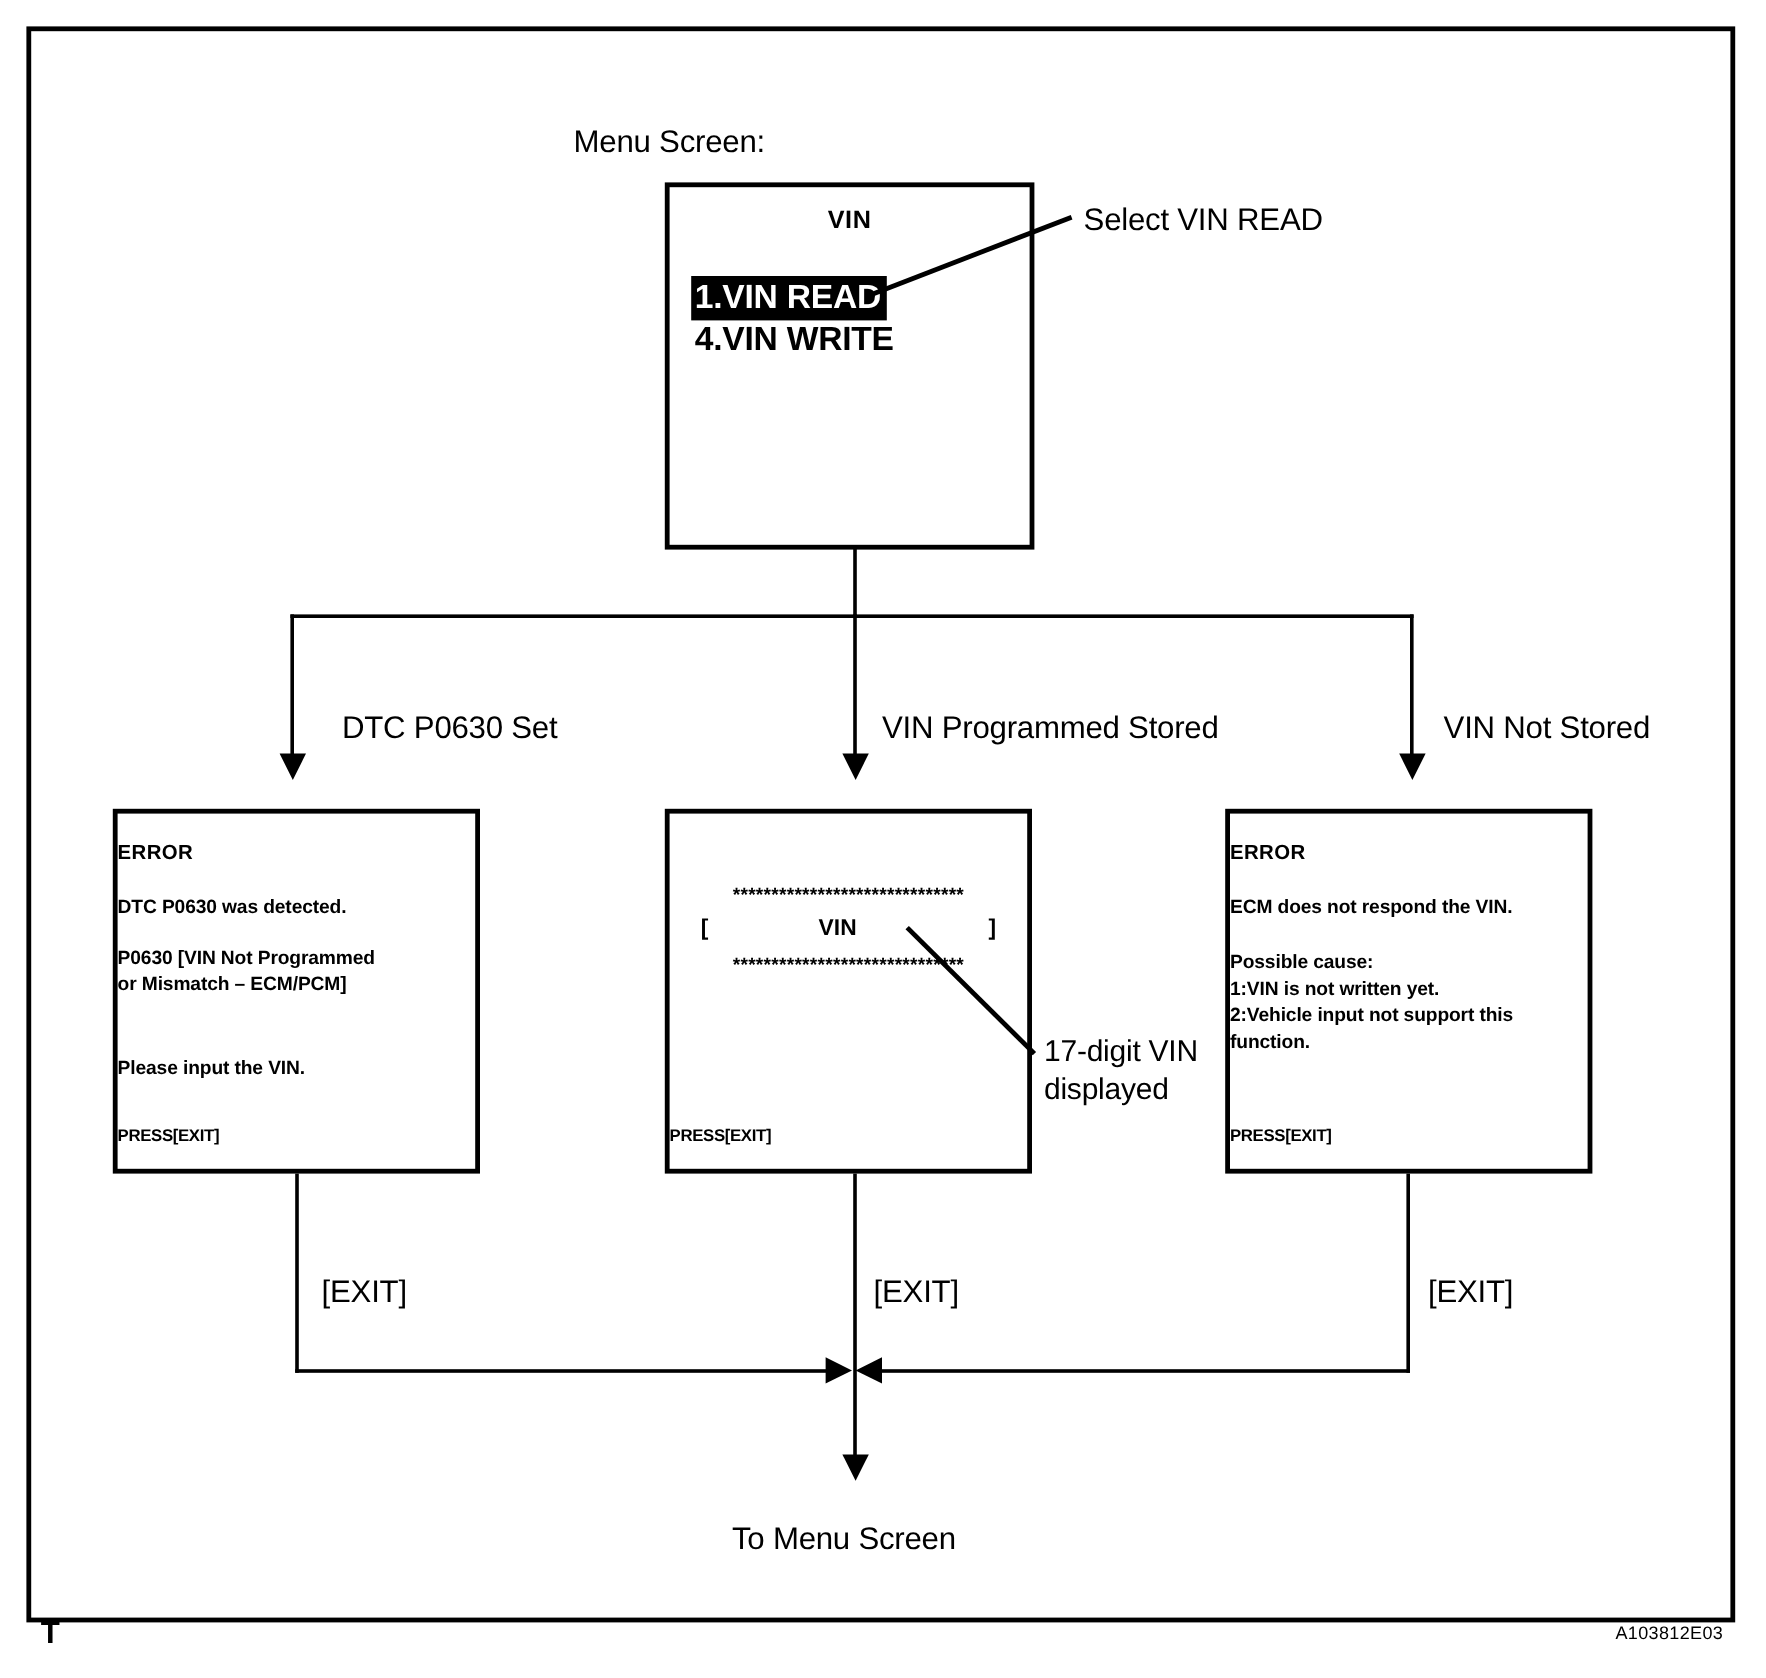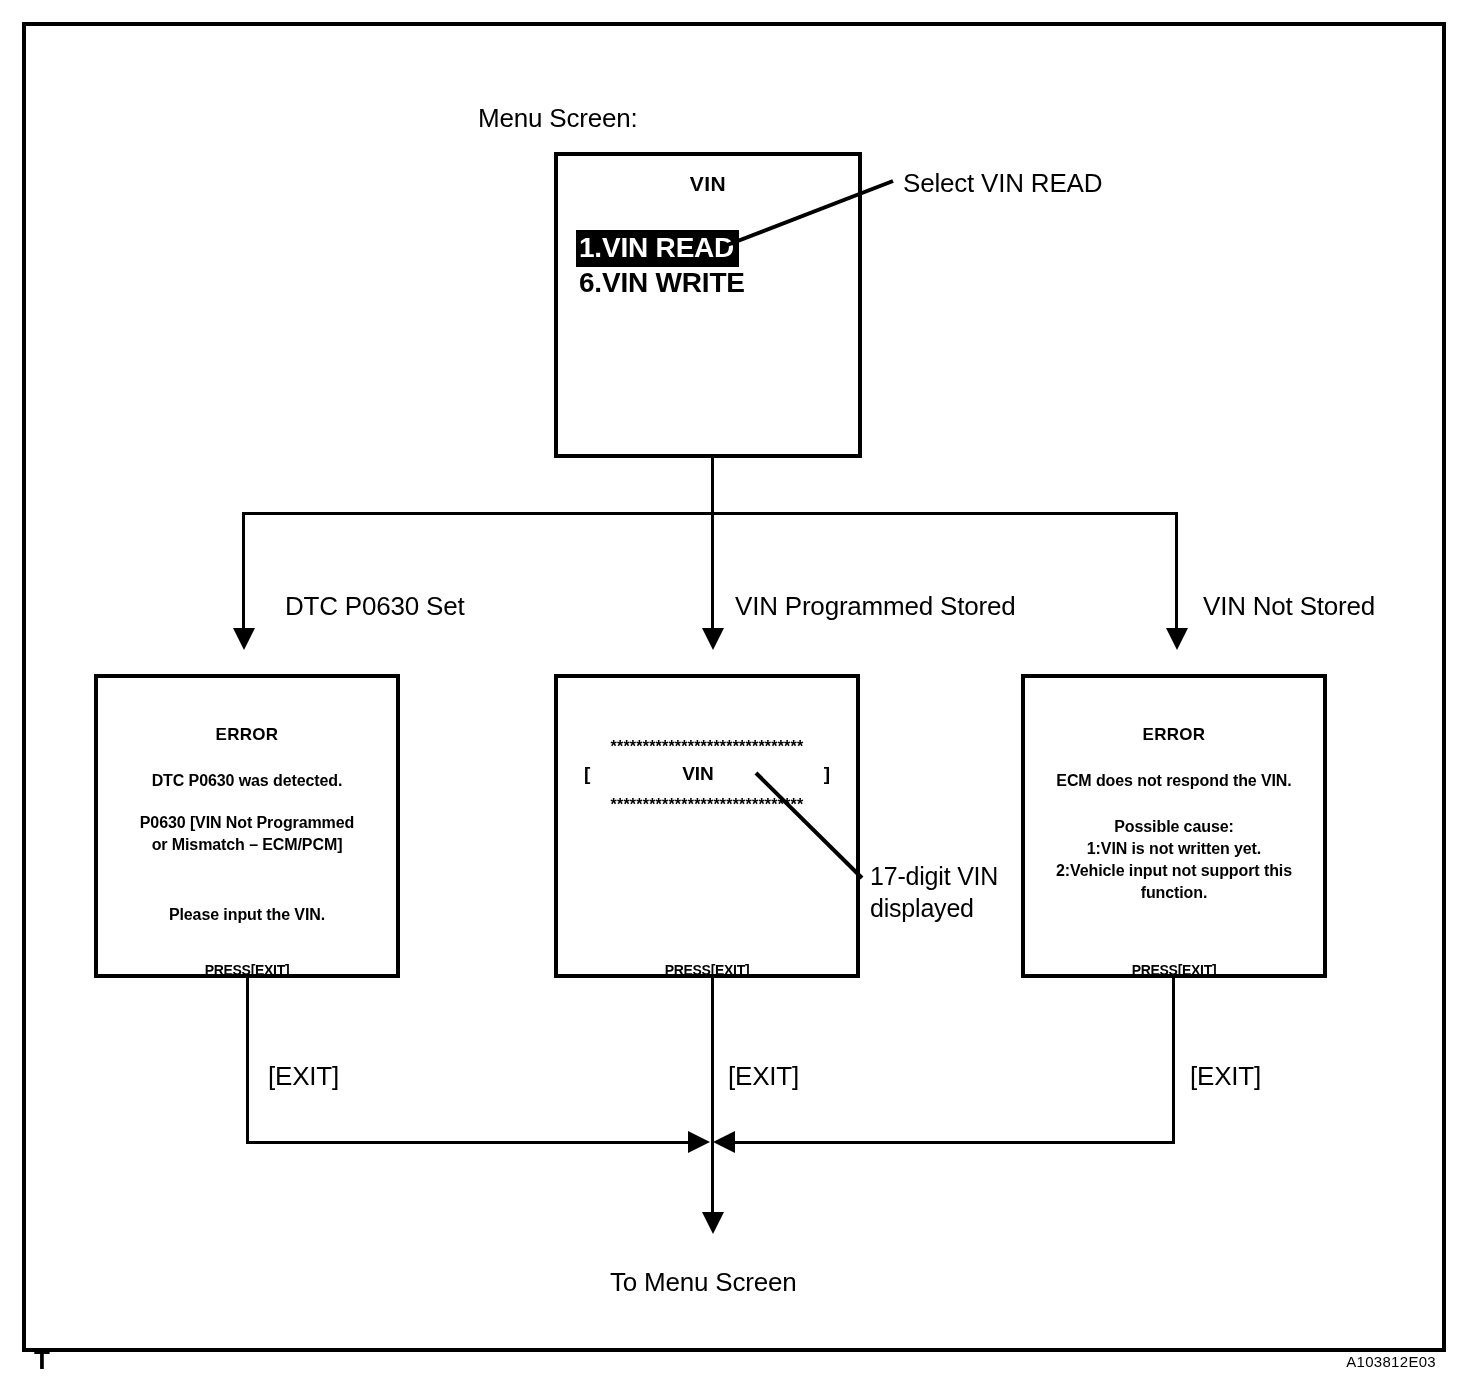--- a/index.html
+++ b/index.html
@@ -106,26 +106,24 @@
 
   
   #box-dtc   { left: 94px;  top: 674px; width: 306px; height: 304px; }
   #box-vin   { left: 554px; top: 674px; width: 306px; height: 304px; }
   #box-nostore { left: 1021px; top: 674px; width: 306px; height: 304px; }
 
   .scr-text {
     position: absolute;
     left: 0;
     width: 100%;
-    text-align: center;
     font-weight: bold;
     font-size: 16px;
     line-height: 21px;
     letter-spacing: -0.1px;
-    margin-top: 24px;
   }
   .scr-title { font-size: 17px; letter-spacing: 0.3px; }
   .scr-press { font-size: 14px; letter-spacing: -0.3px; }
 
   .stars {
     position: absolute;
     left: 0;
     width: 100%;
     text-align: center;
     font-weight: bold;
@@ -184,21 +182,21 @@
 <div id="page">
 
   <div id="outer-frame"></div>
 
   <div class="label" style="left:478px; top:103px;">Menu Screen:</div>
 
   <div class="screen-box" id="menu-screen">
     <div class="screen-inner">
       <div class="menu-title">VIN</div>
       <div class="menu-item selected" style="top:74px;">1.VIN READ</div>
-      <div class="menu-item" style="top:111px; left:21px;">6.VIN WRITE</div>
+      <div class="menu-item" style="top:111px; left:21px;">4.VIN WRITE</div>
     </div>
   </div>
 
   <div class="label" style="left:903px; top:168px;">Select VIN READ</div>
 
   <div class="vline" style="left:711px; top:456px; height:58px;"></div>
 
   <div class="hline" style="left:242px; top:512px; width:936px;"></div>
 
   <div class="vline" style="left:242px; top:512px; height:120px;"></div>

